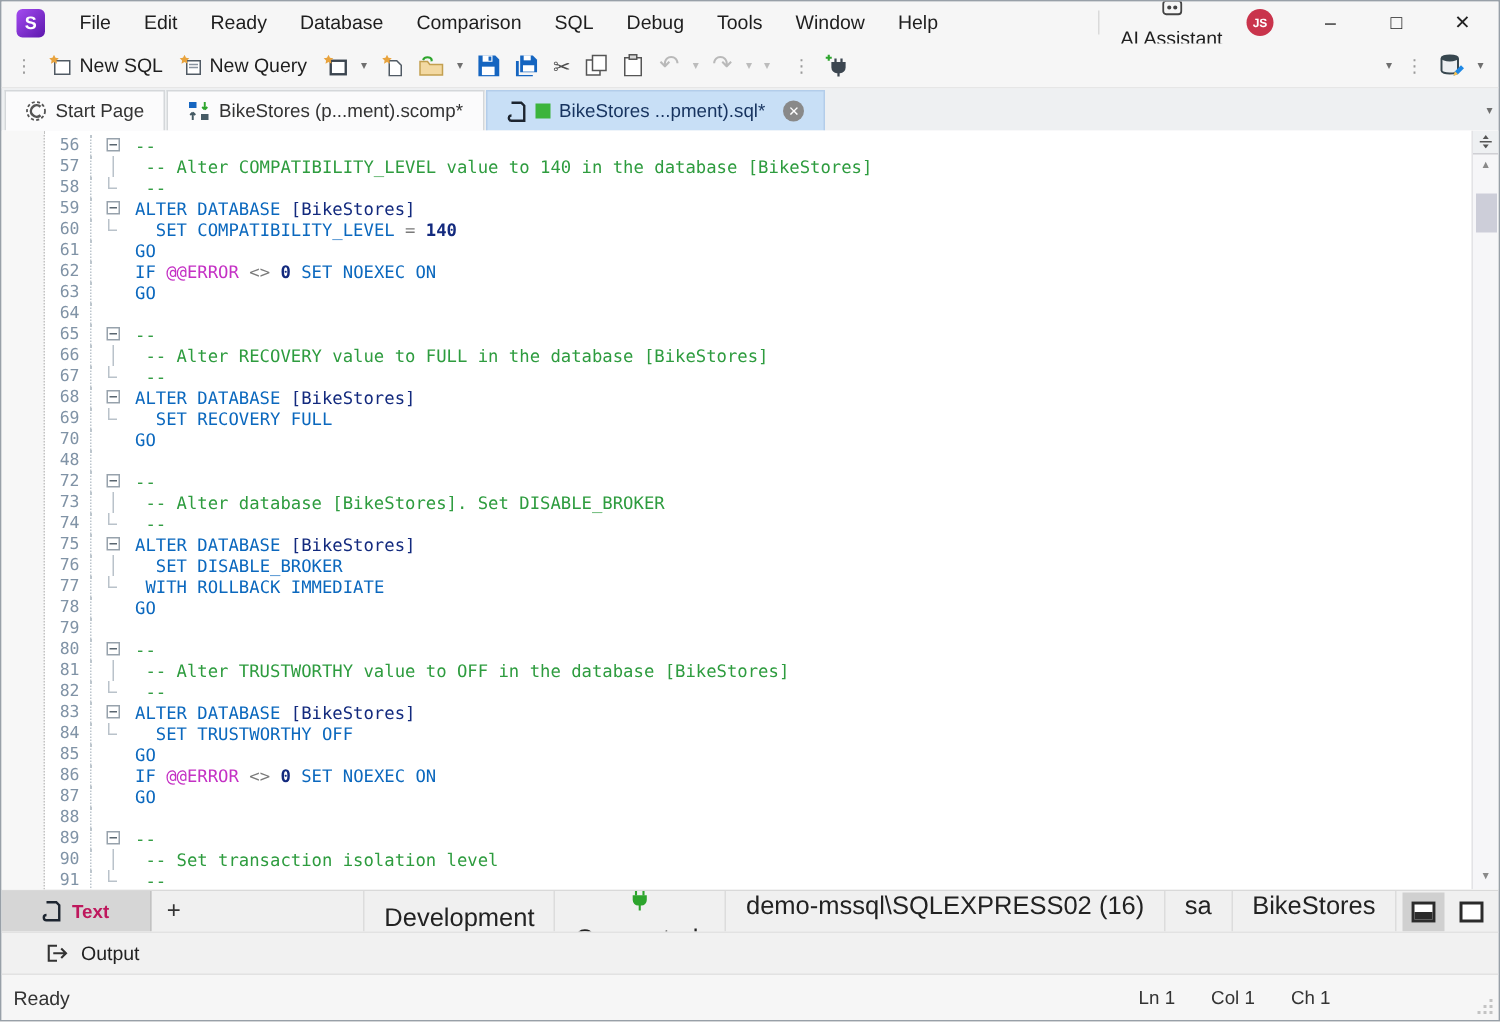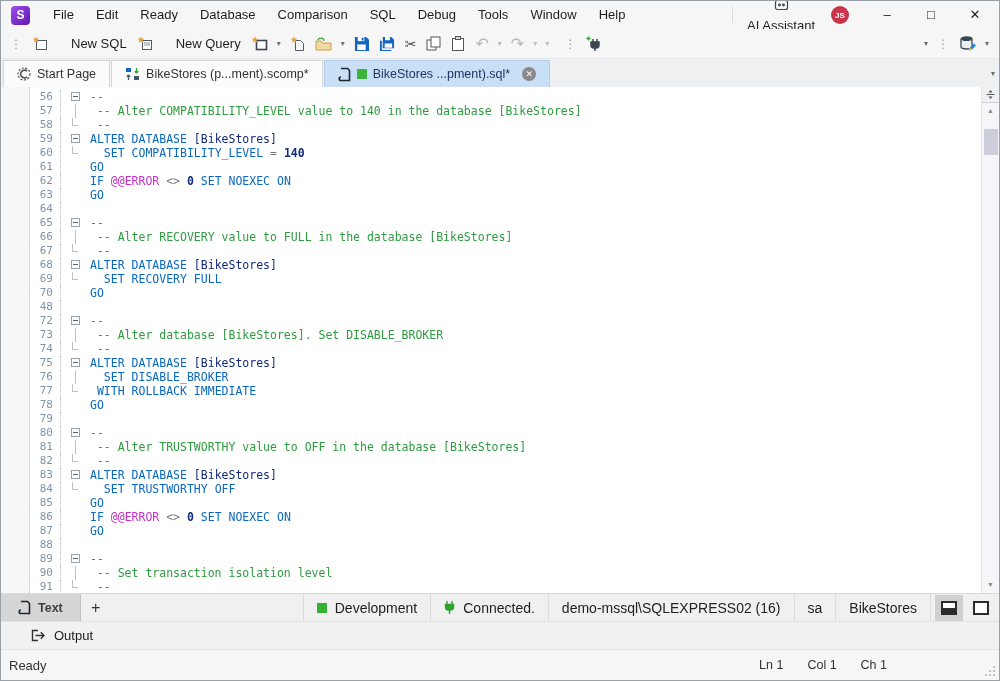--- a/index.html
+++ b/index.html
@@ -15,21 +15,21 @@
   .menubar-right { margin-left:auto; display:flex; align-items:center; }
   .vsep { width:1px; height:16px; background:#dadada; margin:0 8px; }
   .ai-btn { display:flex; gap:7px; align-items:center; font-size:13px; color:#1e1e1e; padding:0 6px;flex-direction:column; }
   .badge { width:18px; height:18px; border-radius:50%; background:#c9344c; color:#fff; font-size:8px;
            font-weight:bold; display:flex; align-items:center; justify-content:center; margin:0 16px 0 10px; }
   .winbtn { width:44px; text-align:center; font-size:13px; color:#222; line-height:28px; }
 
   
   .toolbar { height:30px; flex:0 0 30px; display:flex; align-items:center; padding:0 6px 0 4px; border-bottom:1px solid #e6e6e6; background:#f6f6f6; }
   .grip { color:#9a9a9a; font-size:12px; padding:0 5px; }
-  .tbtn { display:flex; align-items:center; gap:23px; padding:3px 5px; font-size:13px; color:#1e1e1e; border-radius:2px; }
+  .tbtn { display:flex; align-items:center; gap:5px; padding:3px 5px; font-size:13px; color:#1e1e1e; border-radius:2px; }
   .caret { font-size:8px; color:#6f6f6f; padding:0 4px; }
   .caret.dis { color:#bcbcbc; }
   .spacer { flex:1; }
   .ico { display:inline-flex; align-items:center; justify-content:center; }
   .glyph-dis { color:#b9b9b9; font-size:16px; line-height:14px; }
   .glyph { color:#4d4d4d; font-size:14px; line-height:14px; }
 
   
   .tabs { height:28px; flex:0 0 28px; display:flex; align-items:flex-end; background:#eef0f2; padding-left:2px; }
   .tab { height:27px; display:flex; align-items:center; gap:6px; padding:0 13px; background:#fbfbfc;
@@ -59,25 +59,25 @@
   .vscroll { position:absolute; top:0; right:0; bottom:0; width:18px; background:#f6f6f8; border-left:1px solid #e3e3e6;
              display:flex; flex-direction:column; align-items:center; }
   .split-handle { height:16px; width:100%; background:#eef0f2; border-bottom:1px solid #cfcfd4;
                   display:flex; align-items:center; justify-content:center; }
   .sb-arrow { height:14px; display:flex; align-items:center; font-size:7px; color:#8a8a8a; }
   .sb-thumb { width:14px; height:26px; background:#cdced9; margin-top:12px; }
   .sb-bottom { margin-top:auto; margin-bottom:2px; }
 
   
   .docbar { height:28px; flex:0 0 28px; background:#f0f0f0; display:flex; align-items:stretch; border-top:1px solid #d9d9d9; }
-  .text-tab { display:flex; align-items:center; gap:7px; padding:0 17px; background:#d6d6d6; border-right:1px solid #c2c2c2;
-              font-size:12.5px; font-weight:bold; color:#404040; }
+  .text-tab { display:flex; align-items:center; gap:7px; padding:0 27px; background:#d6d6d6; border-right:1px solid #c2c2c2;
+              font-size:12.5px; font-weight:bold; color:#be185d; }
   .add-tab { width:30px; display:flex; align-items:center; justify-content:center; font-size:16px; color:#333; }
   .docbar-right { margin-left:auto; display:flex; align-items:stretch; }
-  .status-seg { display:flex; align-items:center; gap:8px; padding:0 13px; font-size:14px; color:#222; border-left:1px solid #dcdcdc; }
+  .status-seg { display:flex; align-items:center; gap:8px; padding:0 13px; font-size:17px; color:#222; border-left:1px solid #dcdcdc;flex-direction:column; }
   .layout-btns { display:flex; align-items:center; border-left:1px solid #dcdcdc; padding:0 4px; gap:4px; }
   .layout-btn { width:28px; height:26px; display:flex; align-items:center; justify-content:center; }
   .layout-btn.pressed { background:#d0d0d0; }
   .layout-glyph { width:16px; height:14px; border:2px solid #2b2b2b; background:#fff; position:relative; }
   .layout-glyph.split::after { content:""; position:absolute; left:0; right:0; bottom:0; height:45%; background:#2b2b2b; }
 
   
   .outputbar { height:29px; flex:0 0 29px; background:#f1f1f1; border-top:1px solid #e2e2e2; border-bottom:1px solid #e2e2e2;
                display:flex; align-items:center; padding-left:30px; gap:8px; font-size:13px; color:#222; }
 

